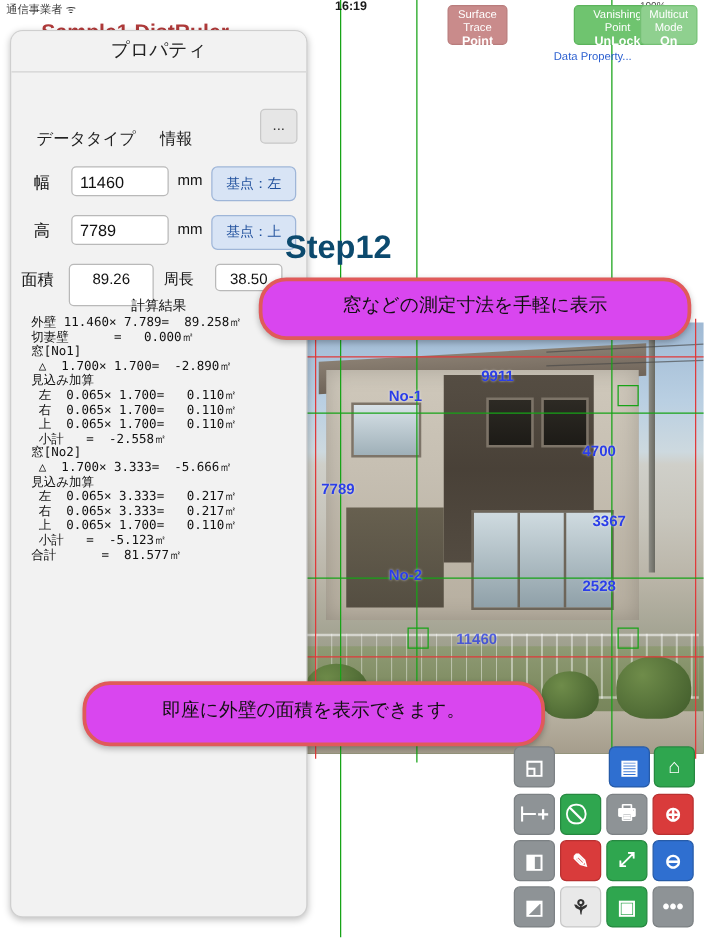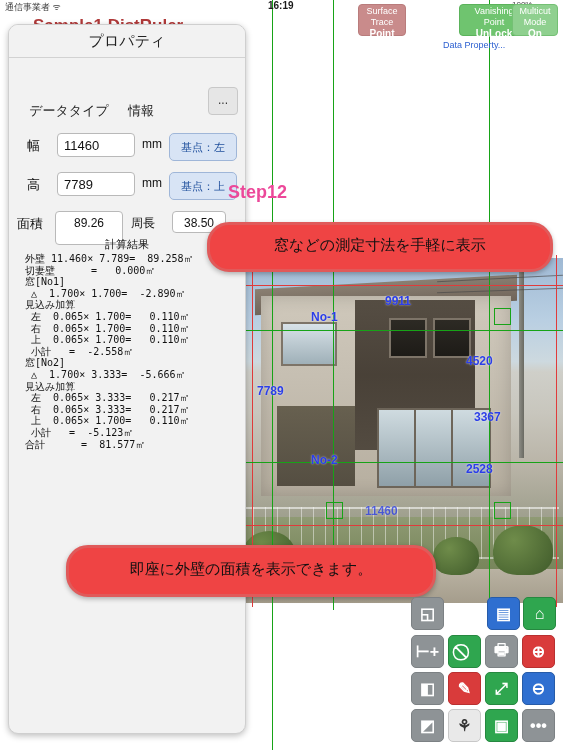--- a/index.html
+++ b/index.html
@@ -186,28 +186,28 @@
     padding-top:1px;box-sizing:border-box;
   }
   .ctl-sub{display:block;font-weight:bold;font-size:10px;}
   .dataprop{
     position:absolute;left:443px;top:40px;font-size:9px;color:#2b5fd0;
   }
   .pct{position:absolute;left:512px;top:0px;font-size:8px;color:#444;}
 
   
   .callout{
-    position:absolute;background:#ef4444;border:3px solid #e05a5a;border-radius:22px;
+    position:absolute;background:#d946ef;border:3px solid #e05a5a;border-radius:22px;
     color:#111;font-size:15px;text-align:center;
     box-shadow:0 2px 5px rgba(0,0,0,.28);
   }
   .callout-1{left:207px;top:222px;width:340px;height:44px;line-height:40px;}
   .callout-2{left:66px;top:545px;width:364px;height:46px;line-height:42px;}
   .step-label{
-    position:absolute;left:228px;top:182px;font-size:18px;font-weight:bold;color:#ec4899;
+    position:absolute;left:228px;top:182px;font-size:26px;font-weight:bold;color:#0c4a6e;
   }
 
   
   .tb{
     position:absolute;border-radius:5px;box-sizing:border-box;
     display:flex;align-items:center;justify-content:center;
   }
   .tb-sm{width:33px;height:33px;}
   .tbi{font-size:16px;font-weight:bold;}
   .grayb{background:#8e9396;border:1px solid #7c8184;color:#fff;}
@@ -248,21 +248,21 @@
   <div class="ov vline rline" style="left:556px;top:255px;width:1px;height:352px;"></div>
   <div class="ov hline" style="left:237px;top:330px;width:326px;"></div>
   <div class="ov hline" style="left:237px;top:462px;width:326px;"></div>
   <div class="ov hline rline" style="left:237px;top:285px;width:326px;height:1px;"></div>
   <div class="ov hline rline" style="left:237px;top:525px;width:326px;height:1px;"></div>
   <div class="handle" style="left:494px;top:308px;"></div>
   <div class="handle" style="left:494px;top:502px;"></div>
   <div class="handle" style="left:326px;top:502px;"></div>
 
   <div class="bluelabel" style="left:385px;top:294px;">9911</div>
-  <div class="bluelabel" style="left:466px;top:354px;">4520</div>
+  <div class="bluelabel" style="left:466px;top:354px;">4700</div>
   <div class="bluelabel" style="left:257px;top:384px;">7789</div>
   <div class="bluelabel" style="left:474px;top:410px;">3367</div>
   <div class="bluelabel" style="left:466px;top:462px;">2528</div>
   <div class="bluelabel" style="left:311px;top:310px;">No-1</div>
   <div class="bluelabel" style="left:311px;top:453px;">No-2</div>
   <div class="bluelabel" style="left:365px;top:504px;opacity:.75;">11460</div>
   <div class="bluelabel" style="left:295px;top:258px;opacity:.55;">3379</div>
   <div class="bluelabel" style="left:239px;top:306px;">3</div>
 </div>
 

